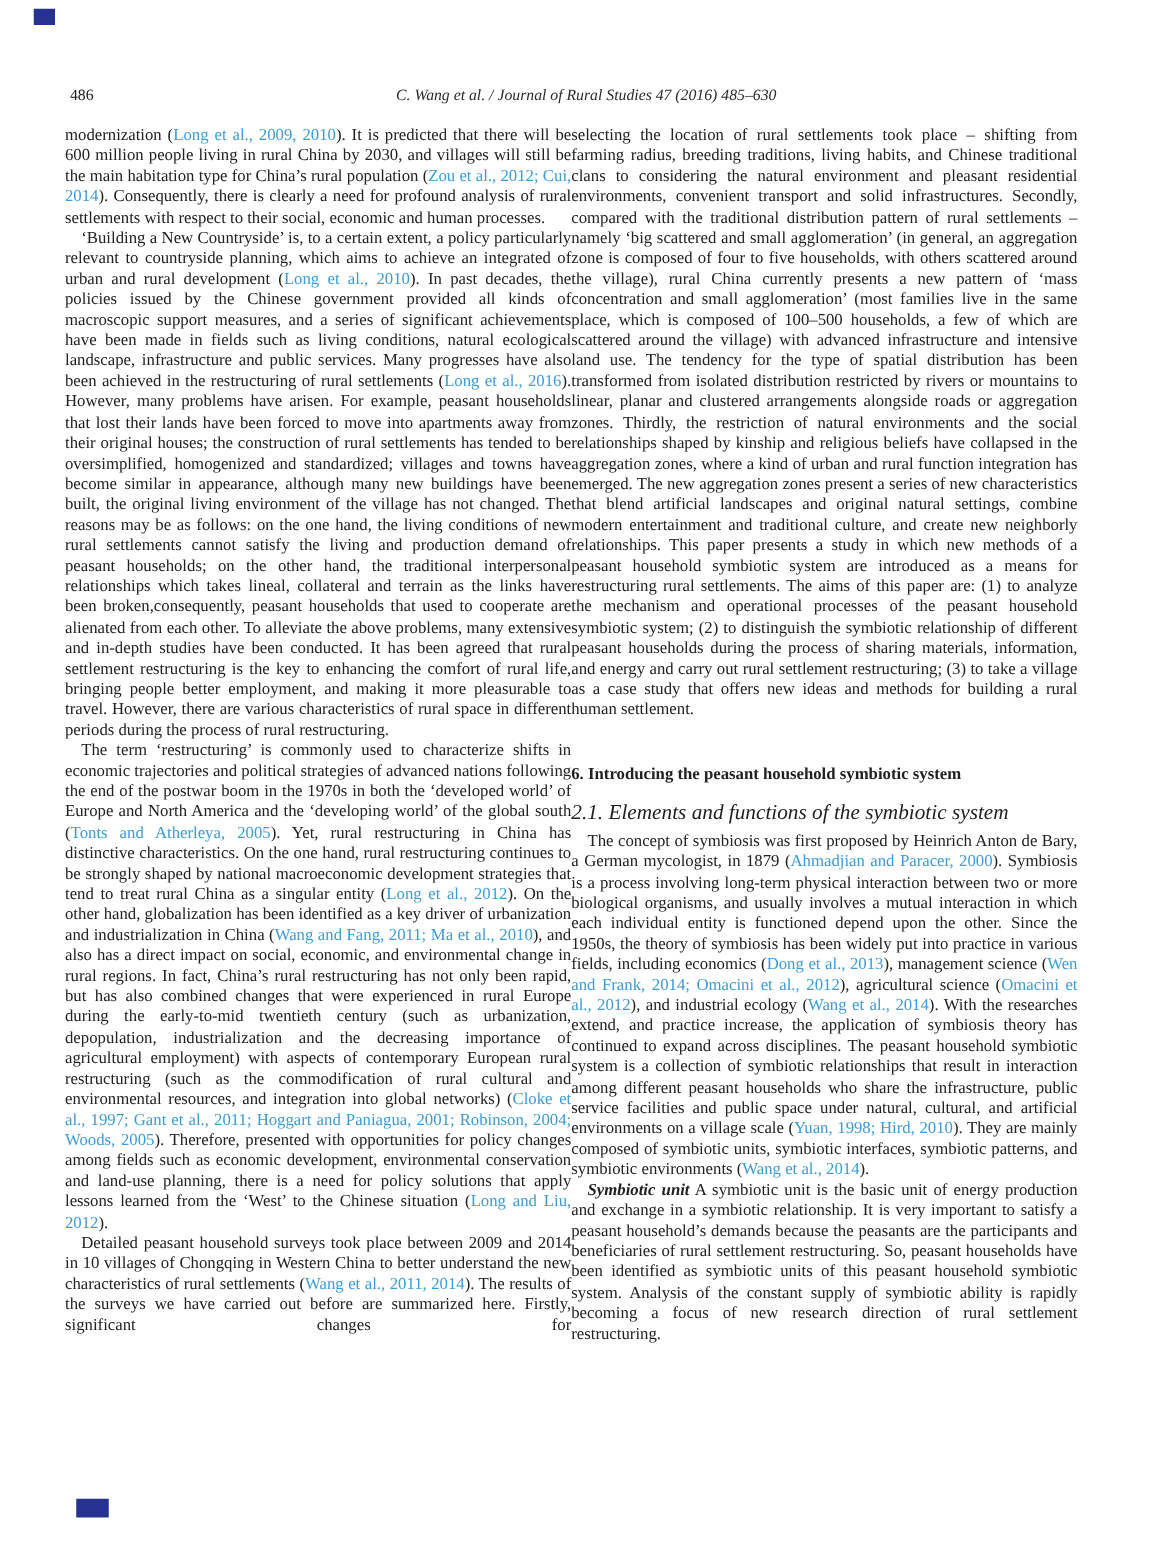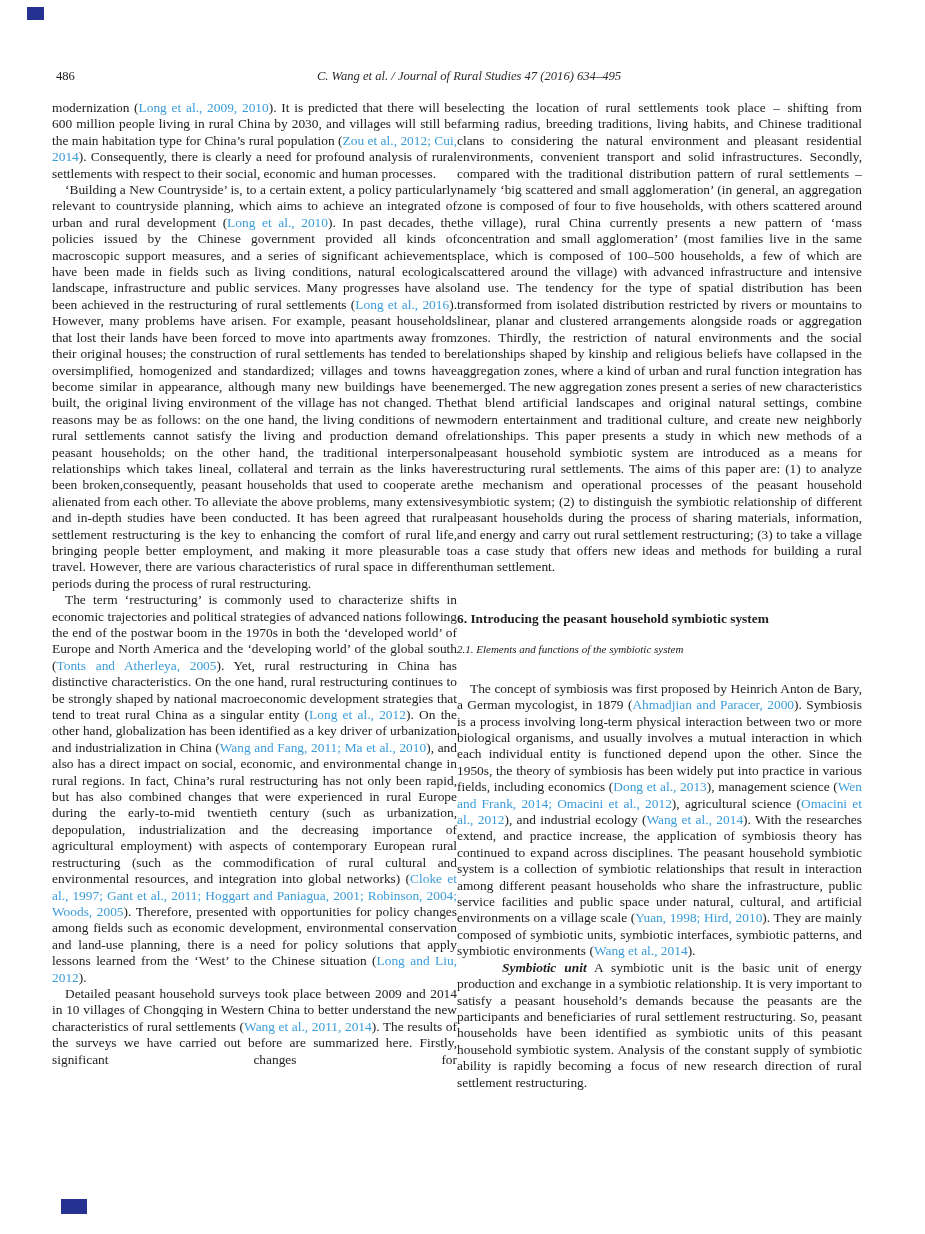--- a/index.html
+++ b/index.html
@@ -28,42 +28,42 @@
   }
   .col { width: 405px; font-size: 13.4px; line-height: 16.4px; text-align: justify; }
   .col p { margin: 0; }
   .col p.indent { text-indent: 13px; }
   .col p.justify-last { text-align-last: justify; }
   .col h2 {
     font-size: 13.4px; line-height: 17px; font-weight: bold;
     margin: 34px 0 14px 0; text-align: left;
   }
   .col h3 {
-    font-size: 11px; line-height: 17px; font-weight: normal; font-style: italic;
-    margin: 0 0 23px 0; text-align: left;
+    font-size: 17px; line-height: 17px; font-weight: normal; font-style: italic;
+    margin: 0 0 7px 0; text-align: left;
   }
   a.cite { color: var(--link-color, #3b9cd9); text-decoration: none; cursor: pointer; }
-  .term { font-weight: bold; font-style: italic; margin-left: 32px; }
+  .term { font-weight: bold; font-style: italic; }
 
   
   .mark { position: absolute; background: var(--mark-color, #263292); }
   .mark-tl { left: 27px; top: 7px;    width: 17px; height: 13px; }
   .mark-bl { left: 61px; top: 1199px; width: 26px; height: 15px; }
 </style>
 </head>
 <body>
 
 <div class="page">
 
   <div class="mark mark-tl"></div>
   <div class="mark mark-bl"></div>
 
   <div class="header">
     <span class="pagenum">486</span>
-    <span class="runhead">C. Wang et al. / Journal of Rural Studies 47 (2016) 634–495</span>
+    <span class="runhead">C. Wang et al. / Journal of Rural Studies 47 (2016) 485–630</span>
   </div>
 
   <div class="cols">
     <section class="col">
         <p><span>modernization (</span><a class="cite" href="#">Long et al., 2009, 2010</a><span>). It is predicted that there will be 600 million people living in rural China by 2030, and villages will still be the main habitation type for China’s rural population (</span><a class="cite" href="#">Zou et al., 2012; Cui, 2014</a><span>). Consequently, there is clearly a need for profound analysis of rural settlements with respect to their social, economic and human processes.</span></p>
         <p class="indent"><span>‘Building a New Countryside’ is, to a certain extent, a policy particularly relevant to countryside planning, which aims to achieve an integrated of urban and rural development (</span><a class="cite" href="#">Long et al., 2010</a><span>). In past decades, the policies issued by the Chinese government provided all kinds of macroscopic support measures, and a series of significant achievements have been made in fields such as living conditions, natural ecological landscape, infrastructure and public services. Many progresses have also been achieved in the restructuring of rural settlements (</span><a class="cite" href="#">Long et al., 2016</a><span>). However, many problems have arisen. For example, peasant households that lost their lands have been forced to move into apartments away from their original houses; the construction of rural settlements has tended to be oversimplified, homogenized and standardized; villages and towns have become similar in appearance, although many new buildings have been built, the original living environment of the village has not changed. The reasons may be as follows: on the one hand, the living conditions of new rural settlements cannot satisfy the living and production demand of peasant households; on the other hand, the traditional interpersonal relationships which takes lineal, collateral and terrain as the links have been broken,consequently, peasant households that used to cooperate are alienated from each other. To alleviate the above problems, many extensive and in-depth studies have been conducted. It has been agreed that rural settlement restructuring is the key to enhancing the comfort of rural life, bringing people better employment, and making it more pleasurable to travel. However, there are various characteristics of rural space in different periods during the process of rural restructuring.</span></p>
         <p class="indent"><span>The term ‘restructuring’ is commonly used to characterize shifts in economic trajectories and political strategies of advanced nations following the end of the postwar boom in the 1970s in both the ‘developed world’ of Europe and North America and the ‘developing world’ of the global south (</span><a class="cite" href="#">Tonts and Atherleya, 2005</a><span>). Yet, rural restructuring in China has distinctive characteristics. On the one hand, rural restructuring continues to be strongly shaped by national macroeconomic development strategies that tend to treat rural China as a singular entity (</span><a class="cite" href="#">Long et al., 2012</a><span>). On the other hand, globalization has been identified as a key driver of urbanization and industrialization in China (</span><a class="cite" href="#">Wang and Fang, 2011; Ma et al., 2010</a><span>), and also has a direct impact on social, economic, and environmental change in rural regions. In fact, China’s rural restructuring has not only been rapid, but has also combined changes that were experienced in rural Europe during the early-to-mid twentieth century (such as urbanization, depopulation, industrialization and the decreasing importance of agricultural employment) with aspects of contemporary European rural restructuring (such as the commodification of rural cultural and environmental resources, and integration into global networks) (</span><a class="cite" href="#">Cloke et al., 1997; Gant et al., 2011; Hoggart and Paniagua, 2001; Robinson, 2004; Woods, 2005</a><span>). Therefore, presented with opportunities for policy changes among fields such as economic development, environmental conservation and land-use planning, there is a need for policy solutions that apply lessons learned from the ‘West’ to the Chinese situation (</span><a class="cite" href="#">Long and Liu, 2012</a><span>).</span></p>
         <p class="indent justify-last"><span>Detailed peasant household surveys took place between 2009 and 2014 in 10 villages of Chongqing in Western China to better understand the new characteristics of rural settlements (</span><a class="cite" href="#">Wang et al., 2011, 2014</a><span>). The results of the surveys we have carried out before are summarized here. Firstly, significant changes for</span></p>
       </section>
     <section class="col">

